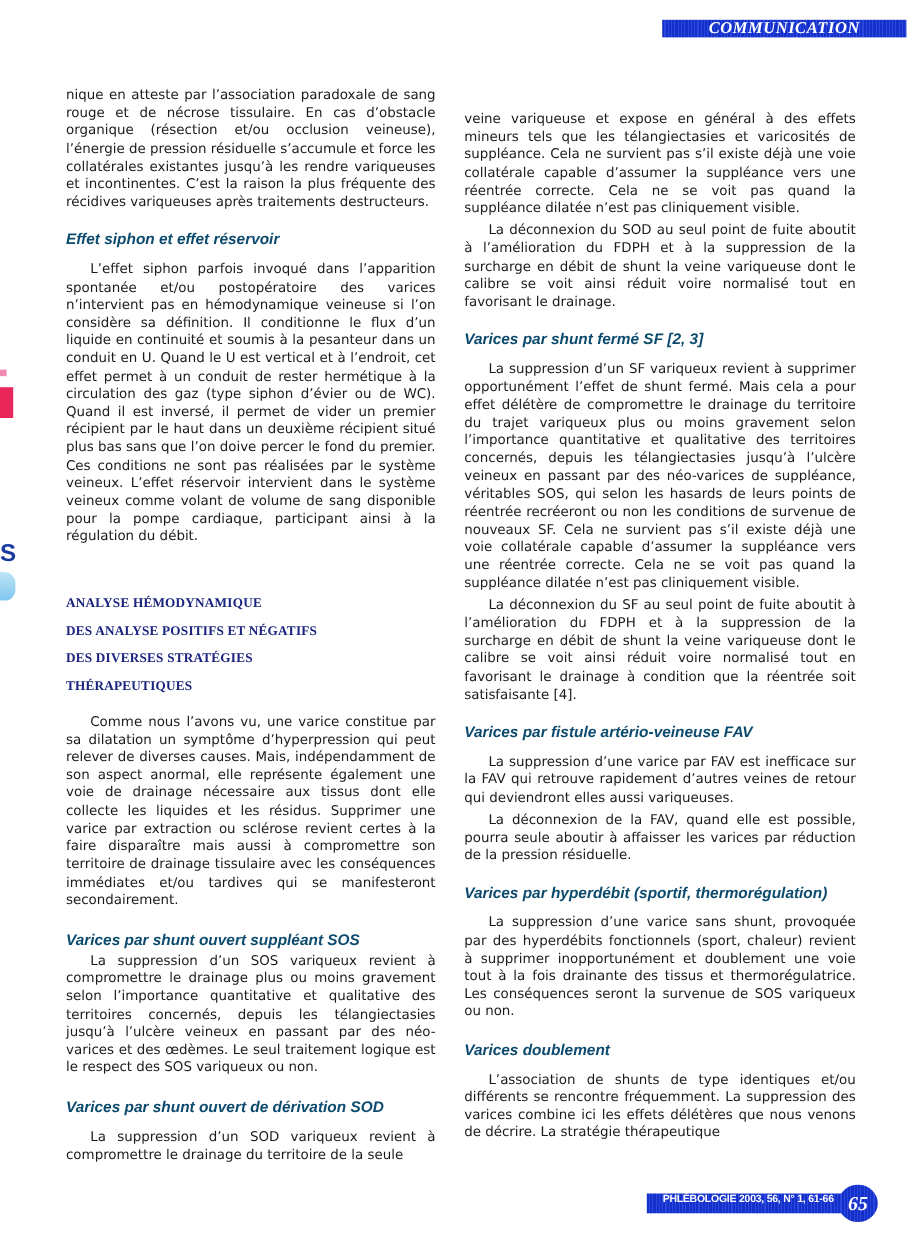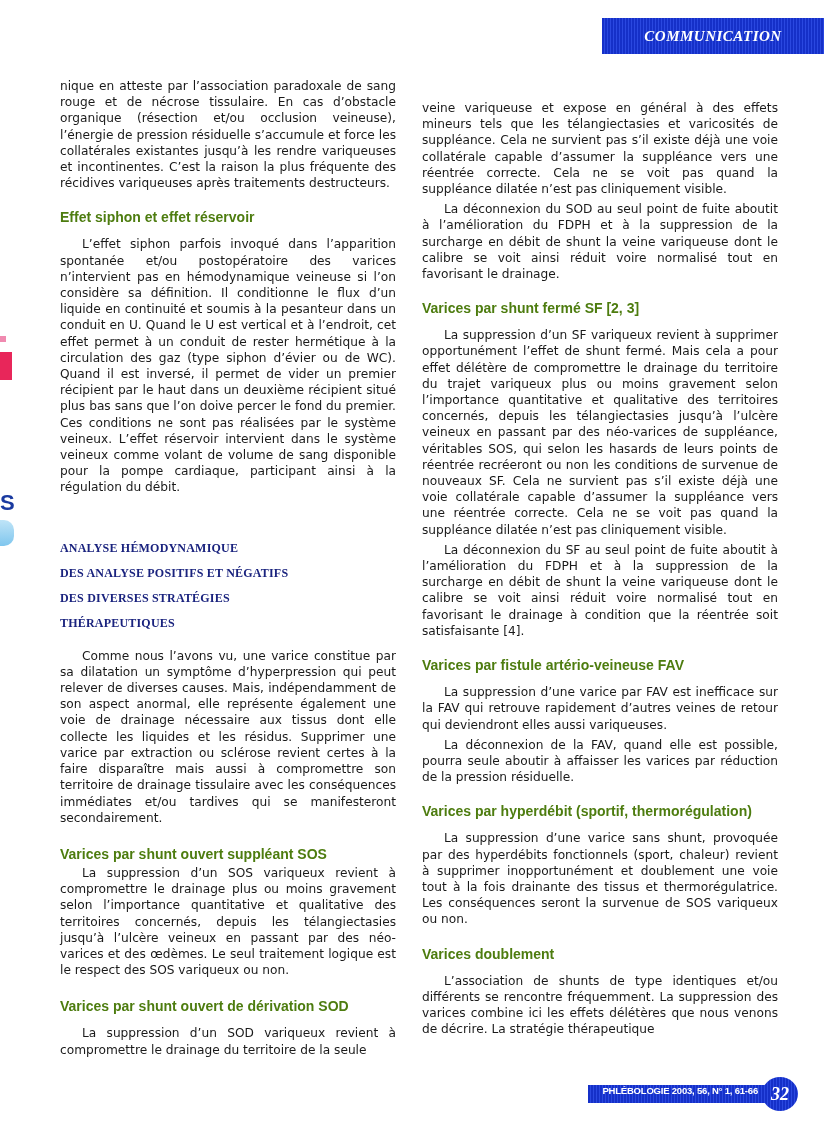--- a/index.html
+++ b/index.html
@@ -2,37 +2,37 @@
 <html><head>
 <meta charset="utf-8">
 <style>
   html, body { margin: 0; padding: 0; }
   body {
     width: 840px; height: 1142px; position: relative; overflow: hidden;
     background: #ffffff; color: #1a1a1a;
     font-family: "DejaVu Sans", sans-serif;
   }
   .banner {
-    position: absolute; left: 602px; top: 18px; width: 222px; height: 36px;
+    position: absolute; left: 602px; top: 18px; width: 222px; height: 16px;
     background: repeating-linear-gradient(90deg, #1530c8 0px, #1530c8 2px, #2a48e0 2px, #2a48e0 3px);
     display: flex; align-items: center; justify-content: center;
   }
   .banner span {
     color: #fff; font-family: "Liberation Serif", serif; font-weight: bold; font-style: italic;
     font-size: 15px; letter-spacing: 0.5px;
   }
   .col { position: absolute; top: 78px; font-size: 12.2px; line-height: 16.2px; text-align: justify; }
   .col-left { left: 60px; width: 336px; }
   .col-right { left: 422px; width: 356px; margin-top: 22px; }
   p { margin: 0; text-indent: 22px; }
   p.noindent { text-indent: 0; }
   p + p { margin-top: 4px; }
   h3 {
-    font-family: "Liberation Sans", sans-serif; font-weight: bold; 
-    font-size: 14px; line-height: 17px; margin: 0; color: #4d7c0f;
+    font-family: "Liberation Sans", sans-serif; font-weight: bold; font-style: italic;
+    font-size: 14px; line-height: 17px; margin: 0; color: #0c4a6e;
   }
   h2 {
     font-family: "Liberation Serif", serif; font-weight: bold; color: #1a237e;
     font-size: 12px; line-height: 25px; margin: 0; letter-spacing: 0.2px;
   }
   .footer {
     position: absolute; left: 588px; top: 1085px; width: 178px; height: 18px;
     background: repeating-linear-gradient(90deg, #1530c8 0px, #1530c8 2px, #2a48e0 2px, #2a48e0 3px);
     display: flex; justify-content: flex-end; padding-right: 8px; box-sizing: border-box;
   }
@@ -99,14 +99,14 @@
   <p style="margin-top:10px;">La suppression d’une varice sans shunt, provoquée par des hyperdébits fonctionnels (sport, chaleur) revient à supprimer inopportunément et doublement une voie tout à la fois drainante des tissus et thermorégulatrice. Les conséquences seront la survenue de SOS variqueux ou non.</p>
 
   <h3 style="margin-top:18px;">Varices doublement</h3>
   <p style="margin-top:10px;">L’association de shunts de type identiques et/ou différents se rencontre fréquemment. La suppression des varices combine ici les effets délétères que nous venons de décrire. La stratégie thérapeutique</p>
 </div>
 
 <div class="footer">
   <span>PHLÉBOLOGIE 2003, 56, N° 1, 61-66</span>
 </div>
 <div class="pagenum">
-  <span>32</span>
+  <span>65</span>
 </div>
 
 </body></html>

